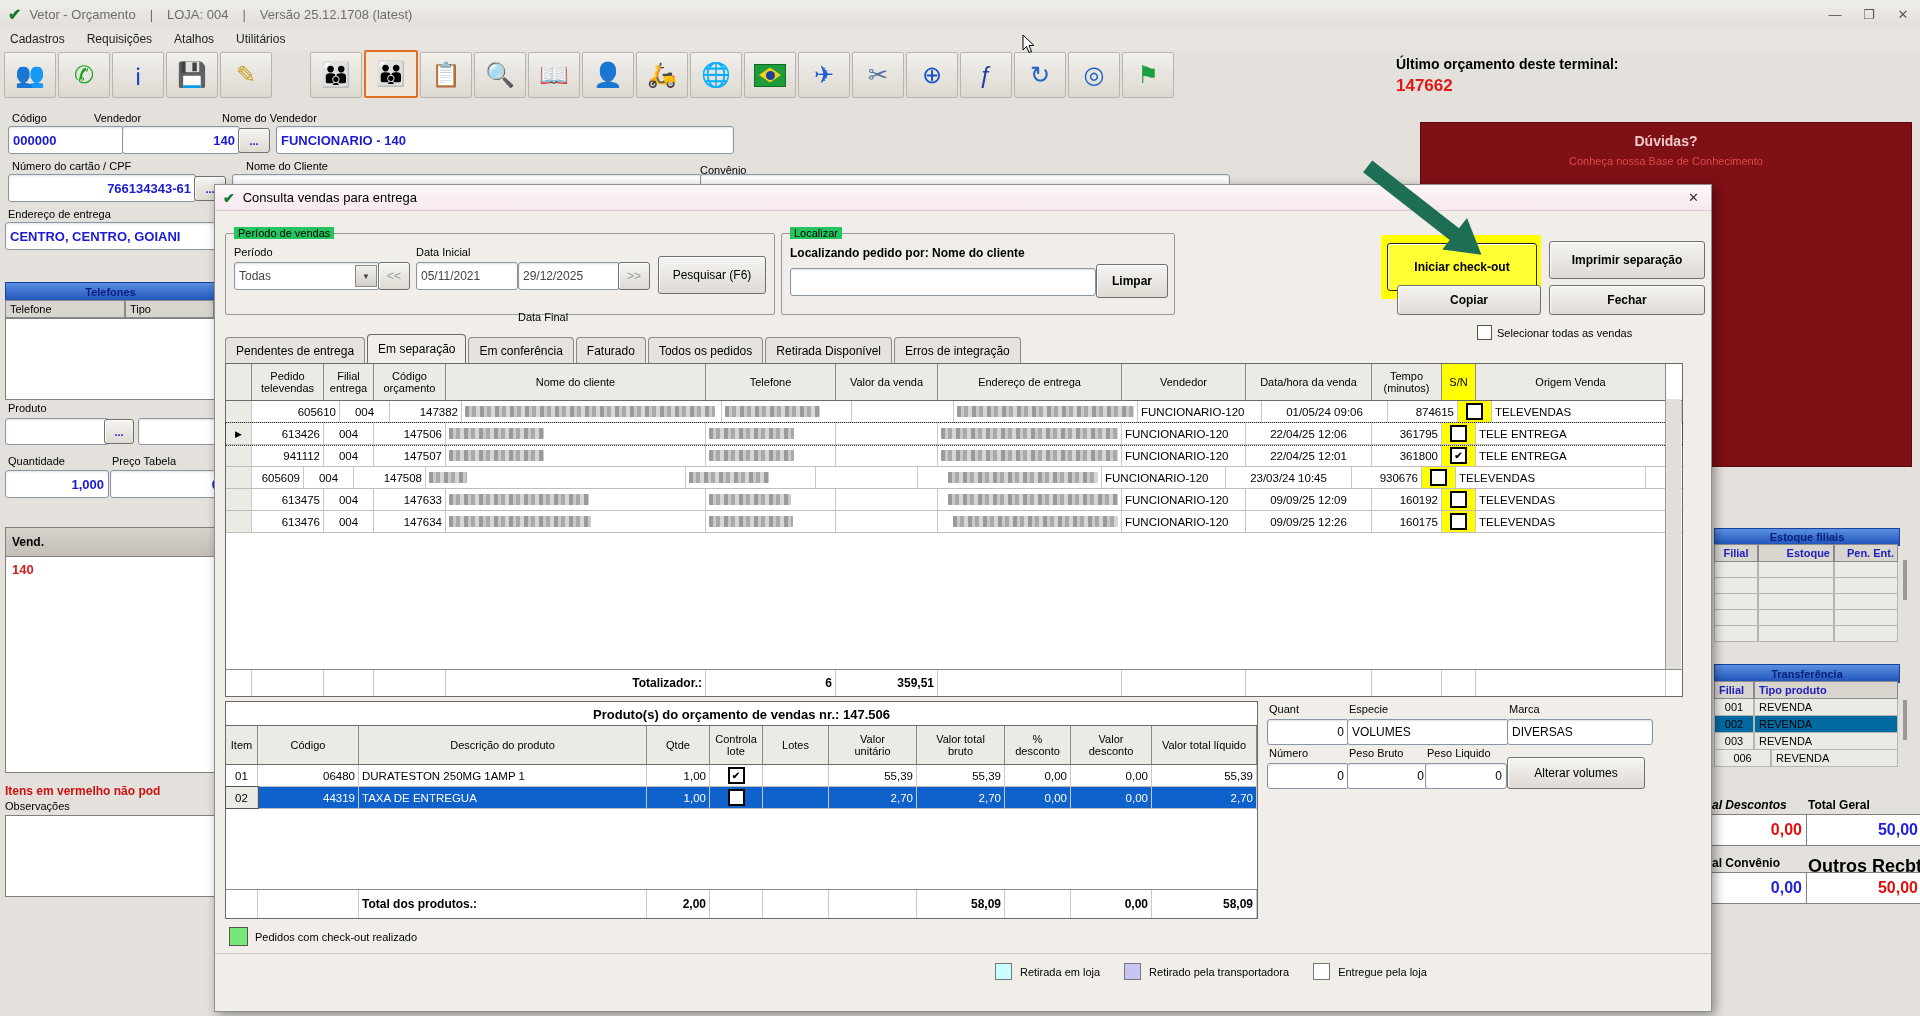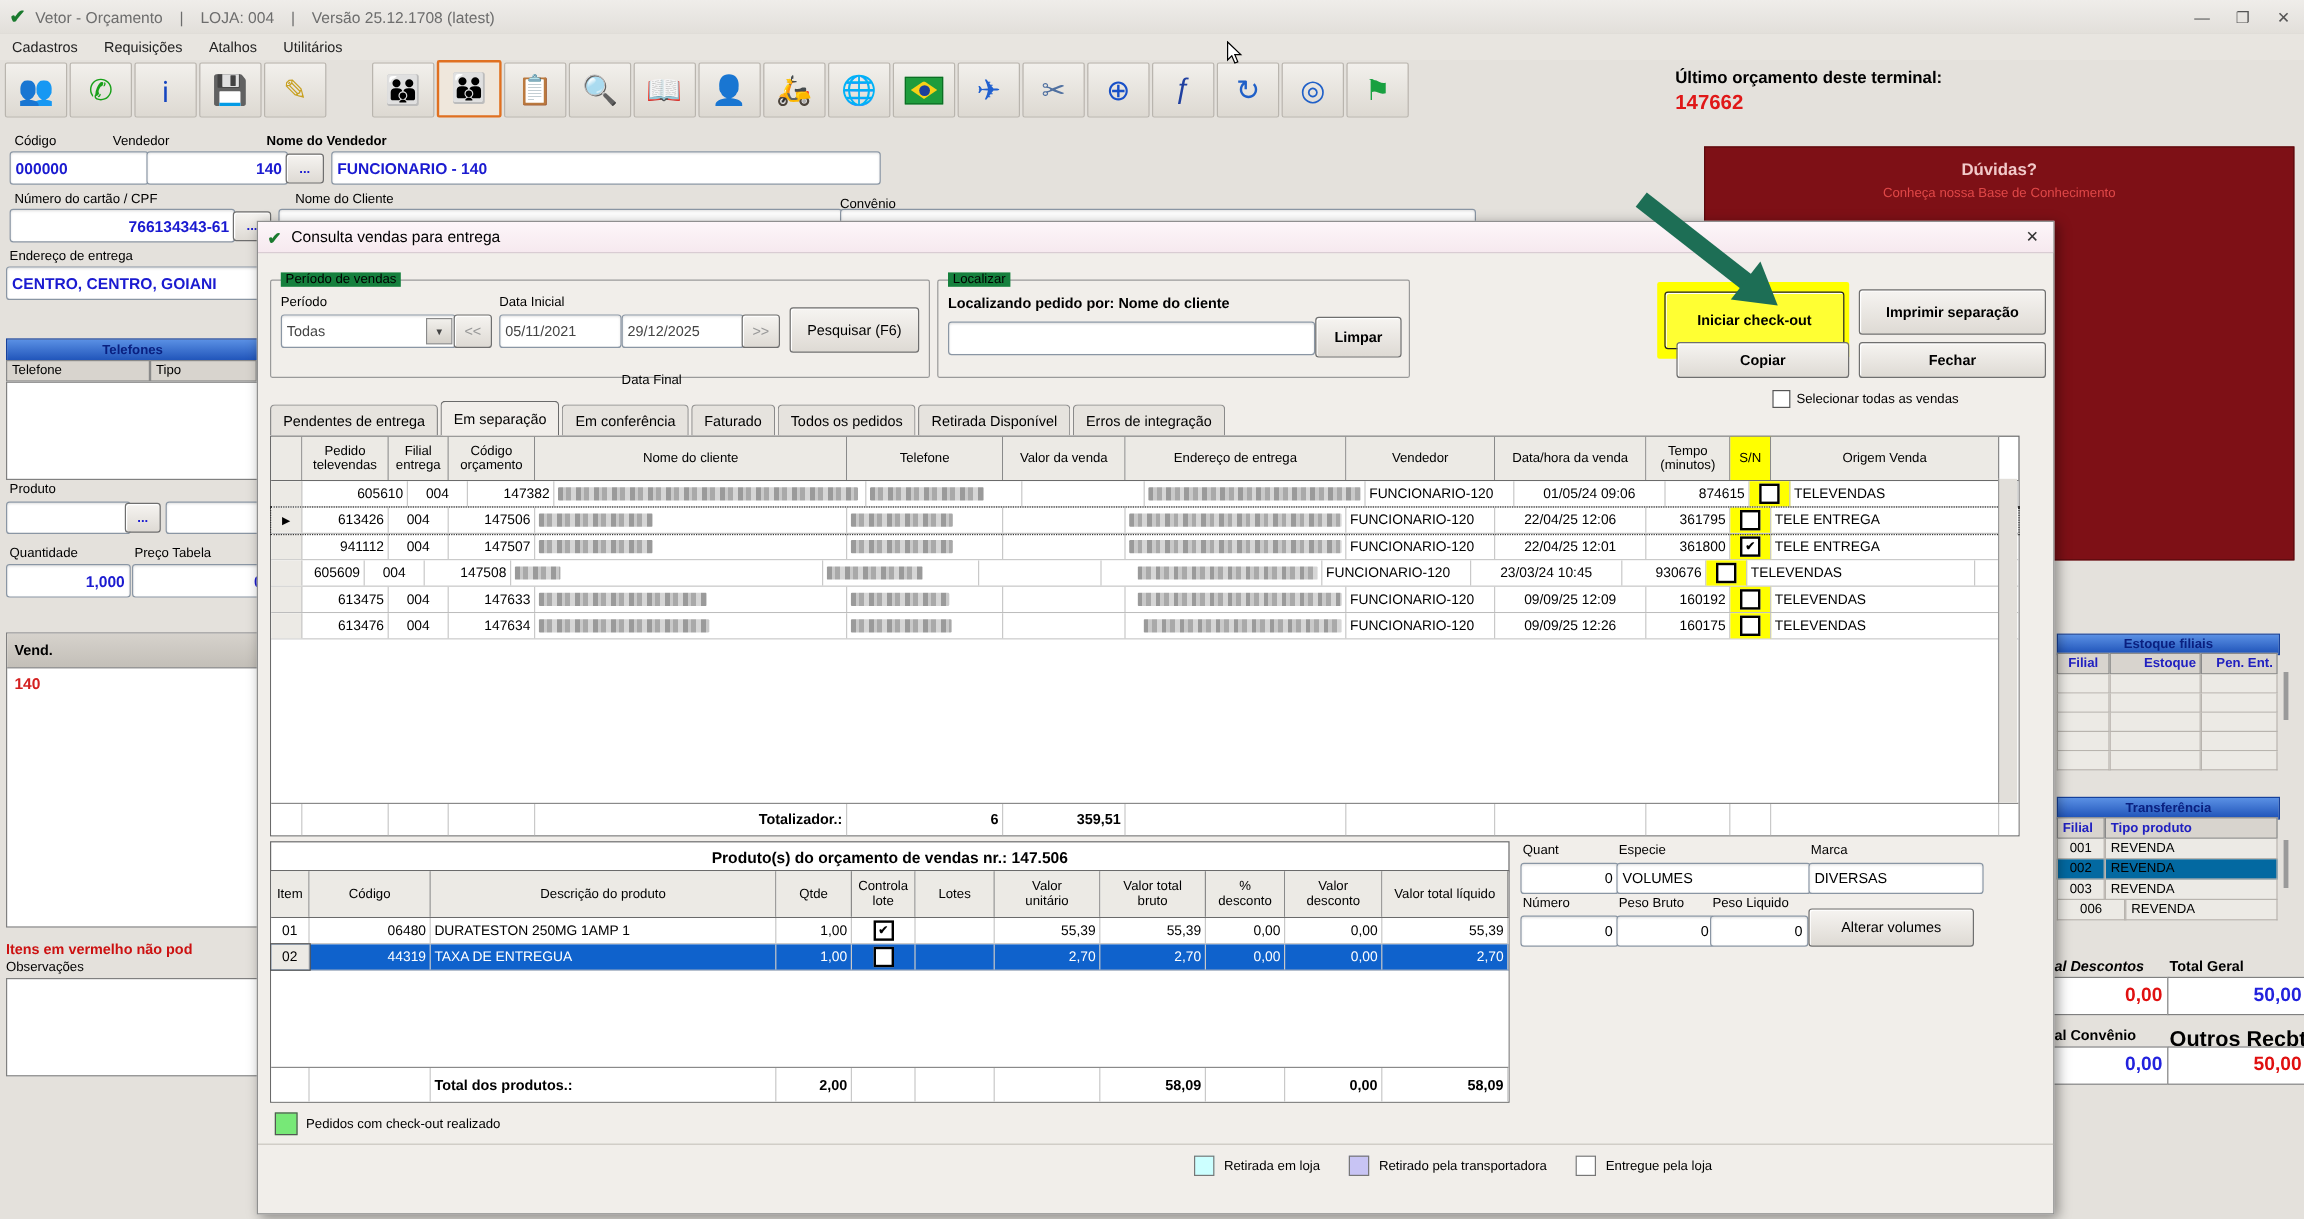--- a/index.html
+++ b/index.html
@@ -11,21 +11,21 @@
   .field{background:#fff;border:1px solid #8a96a4;border-radius:3px;
     box-shadow:inset 0 1px 2px rgba(0,0,0,.12);display:flex;align-items:center;
     padding:0 4px;font-size:13px;font-weight:bold;color:#1a1ad0;overflow:hidden;white-space:nowrap;}
   .field.gray{color:#444;font-weight:normal;font-size:12px;}
   .btn{background:linear-gradient(180deg,#f6f4f1,#dedad4);border:1px solid #6f6f6f;border-radius:3px;
     display:flex;align-items:center;justify-content:center;font-size:12px;cursor:default;
     box-shadow:inset 1px 1px 0 #fff;white-space:nowrap;}
   .btn.bold{font-weight:bold;}
   .dots{font-weight:bold;color:#1a1ad0;font-size:11px;}
   .group{border:1px solid #9a9a9a;border-radius:2px;}
-  .group>.legend{position:absolute;top:-7px;left:8px;background:#15803d;padding:0 4px;font-size:11px;}
+  .group>.legend{position:absolute;top:-7px;left:8px;background:#22c55e;padding:0 4px;font-size:11px;}
   
   .tbar{left:0;top:0;width:1920px;height:28px;background:linear-gradient(180deg,#efedea,#e2dfda);
     border-bottom:1px solid #cfccc6;display:flex;align-items:center;font-size:13px;color:#6d6d6d;}
   .wctl{width:34px;height:22px;display:flex;align-items:center;justify-content:center;color:#555;font-size:13px;}
   
   .menu{left:0;top:28px;width:1920px;height:22px;display:flex;align-items:center;gap:22px;
     padding-left:10px;font-size:12px;color:#222;background:#e8e5e0;}
   
   .toolbar{left:4px;top:52px;height:46px;display:flex;align-items:flex-end;gap:2px;}
   .tool{width:50px;height:44px;background:linear-gradient(180deg,#f2f0ec,#ddd9d2);
@@ -157,21 +157,21 @@
       <div class="tool">
         <span style="color: rgb(24, 160, 64);">⚑</span>
       </div>
     </div>
 
   <div class="abs blbl" style="left:1396px;top:56px;font-size:14px;">Último orçamento deste terminal:</div>
   <div class="abs" style="left:1396px;top:76px;font-size:17px;font-weight:bold;color:#e01818;">147662</div>
 
   <div class="abs lbl" style="left:12px;top:112px;">Código</div>
   <div class="abs lbl" style="left:94px;top:112px;">Vendedor</div>
-  <div class="abs lbl" style="left:222px;top:112px;font-weight:bold;">Nome do Vendedor</div>
+  <div class="abs lbl" style="left:222px;top:112px;">Nome do Vendedor</div>
   <div class="abs field" style="left:8px;top:126px;width:106px;height:26px;">000000</div>
   <div class="abs field" style="left:122px;top:126px;width:108px;height:26px;justify-content:flex-end;">140</div>
   <div class="abs btn" style="left:238px;top:128px;width:30px;height:23px;">
       <span class="dots">...</span>
     </div>
   <div class="abs field" style="left:276px;top:126px;width:448px;height:26px;">FUNCIONARIO - 140</div>
 
   <div class="abs lbl" style="left:12px;top:160px;">Número do cartão / CPF</div>
   <div class="abs lbl" style="left:246px;top:160px;">Nome do Cliente</div>
   <div class="abs lbl" style="left:700px;top:164px;">Convênio</div>

